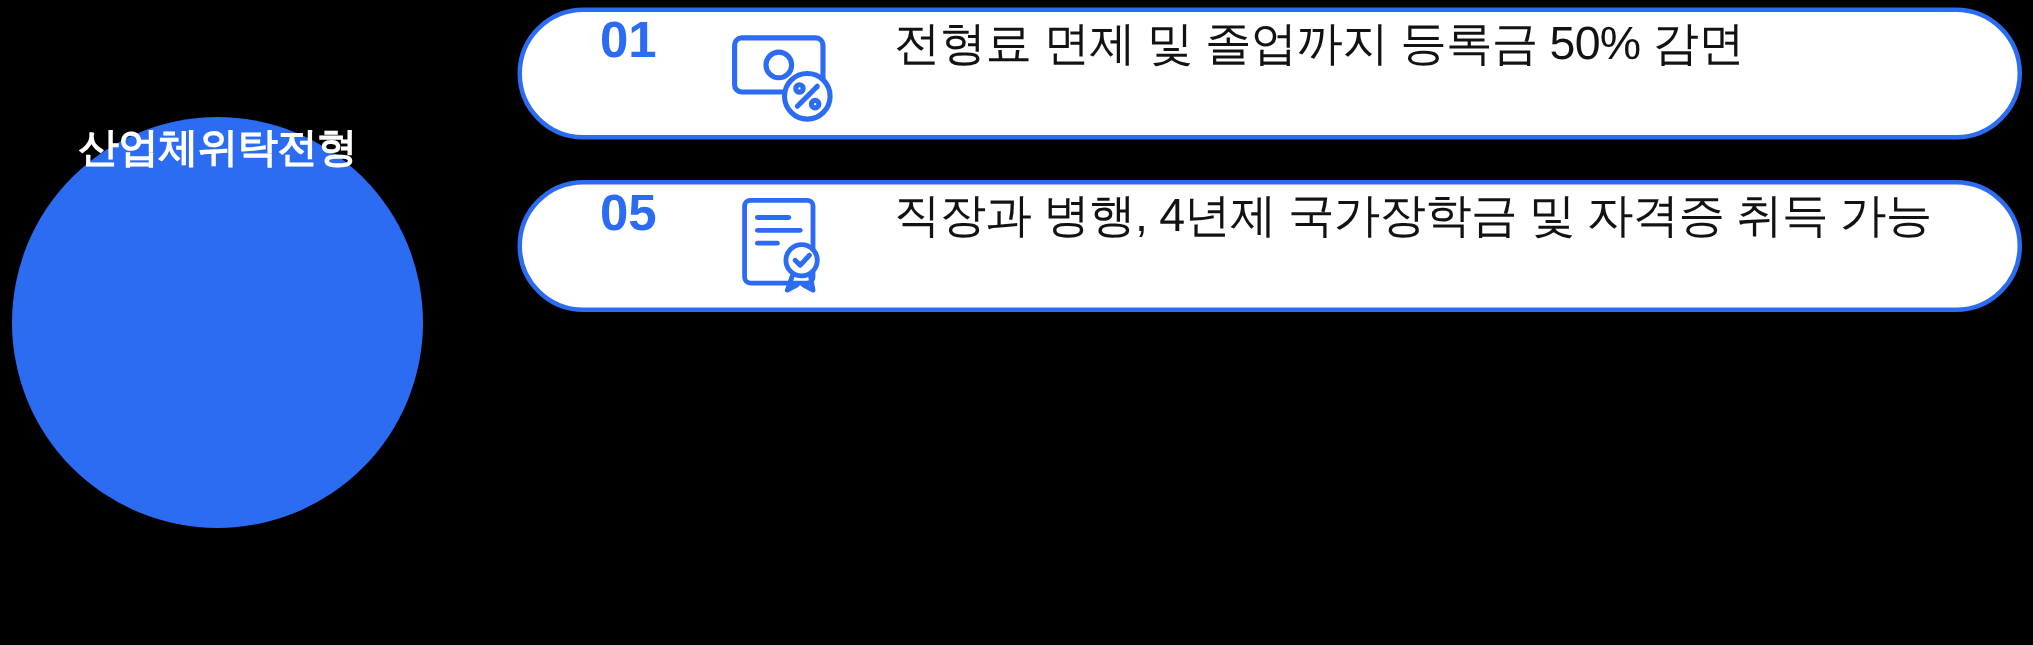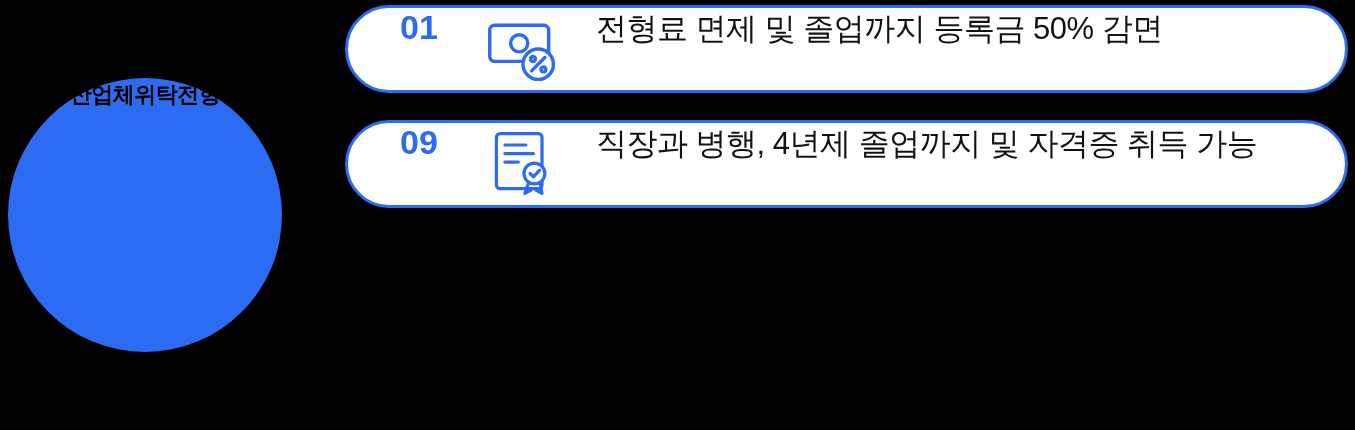--- a/index.html
+++ b/index.html
@@ -21,22 +21,22 @@
     top: 78px;
     width: 274px;
     height: 274px;
     border-radius: 50%;
     background: var(--blue);
     display: flex;
     flex-direction: column;
     justify-content: space-between;
     align-items: center;
     text-align: center;
-    color: #000000;
-    font-size: 22px;
+    color: #ffffff;
+    font-size: 27px;
     font-weight: 700;
     line-height: 1.55;
     letter-spacing: -0.5px;
   }
 
   .cards {
     position: absolute;
     left: 345px;
     top: 5px;
     width: 1003px;
@@ -103,29 +103,29 @@
         <circle cx="50.5" cy="50.5" r="2.6"></circle>
         <circle cx="61.5" cy="61.5" r="2.6"></circle>
         <path d="M49 63 L63 49"></path>
       </svg>
     </span>
     <span class="text">전형료 면제 및 졸업까지 등록금 50% 감면</span>
   </div>
 
 
   <div class="card">
-    <span class="num">09</span>
+    <span class="num">05</span>
     <span class="icon">
       <svg viewBox="0 0 80 80" fill="none" stroke="currentColor" stroke-width="3.4" stroke-linecap="round" stroke-linejoin="round">
         <path d="M16 8 h40 a4 4 0 0 1 4 4 v50 a4 4 0 0 1 -4 4 h-40 a4 4 0 0 1 -4 -4 v-50 a4 4 0 0 1 4 -4 Z"></path>
         <path d="M21 20 h22"></path>
         <path d="M21 29 h30"></path>
         <path d="M21 38 h14"></path>
         <path d="M46 59.5 L42 71 L48.5 67.5"></path>
         <path d="M58 59.5 L60 71 L53.5 67.5"></path>
         <circle cx="52" cy="50" r="11" fill="#ffffff"></circle>
         <path d="M47.5 50 l3.5 3.5 l6.5 -7"></path>
       </svg>
     </span>
-    <span class="text">직장과 병행, 4년제 졸업까지 및 자격증 취득 가능</span>
+    <span class="text">직장과 병행, 4년제 국가장학금 및 자격증 취득 가능</span>
   </div>
 
 </div>
 
 </body></html>

